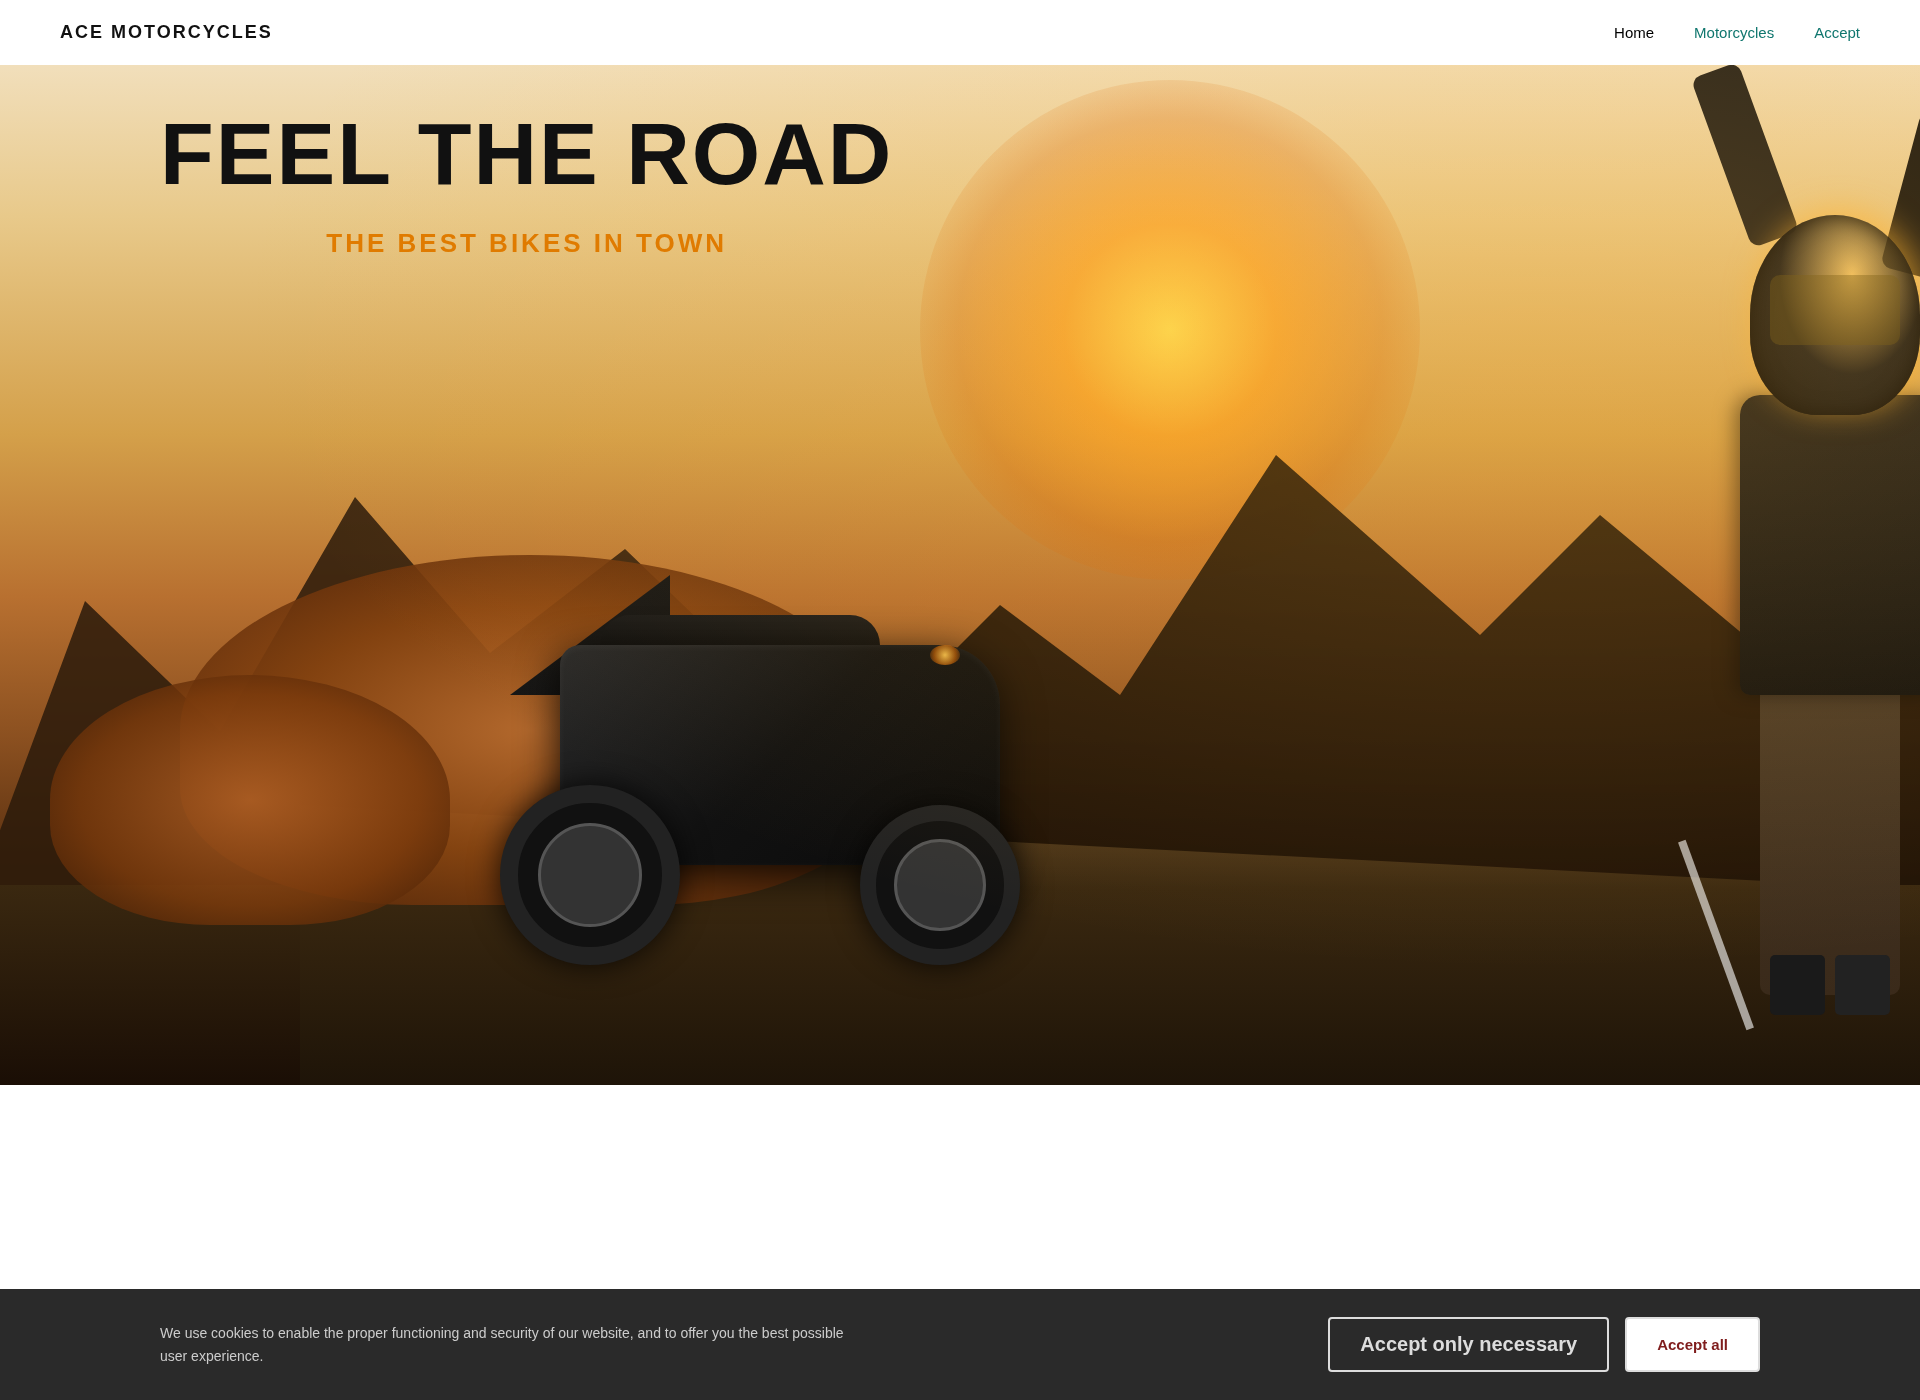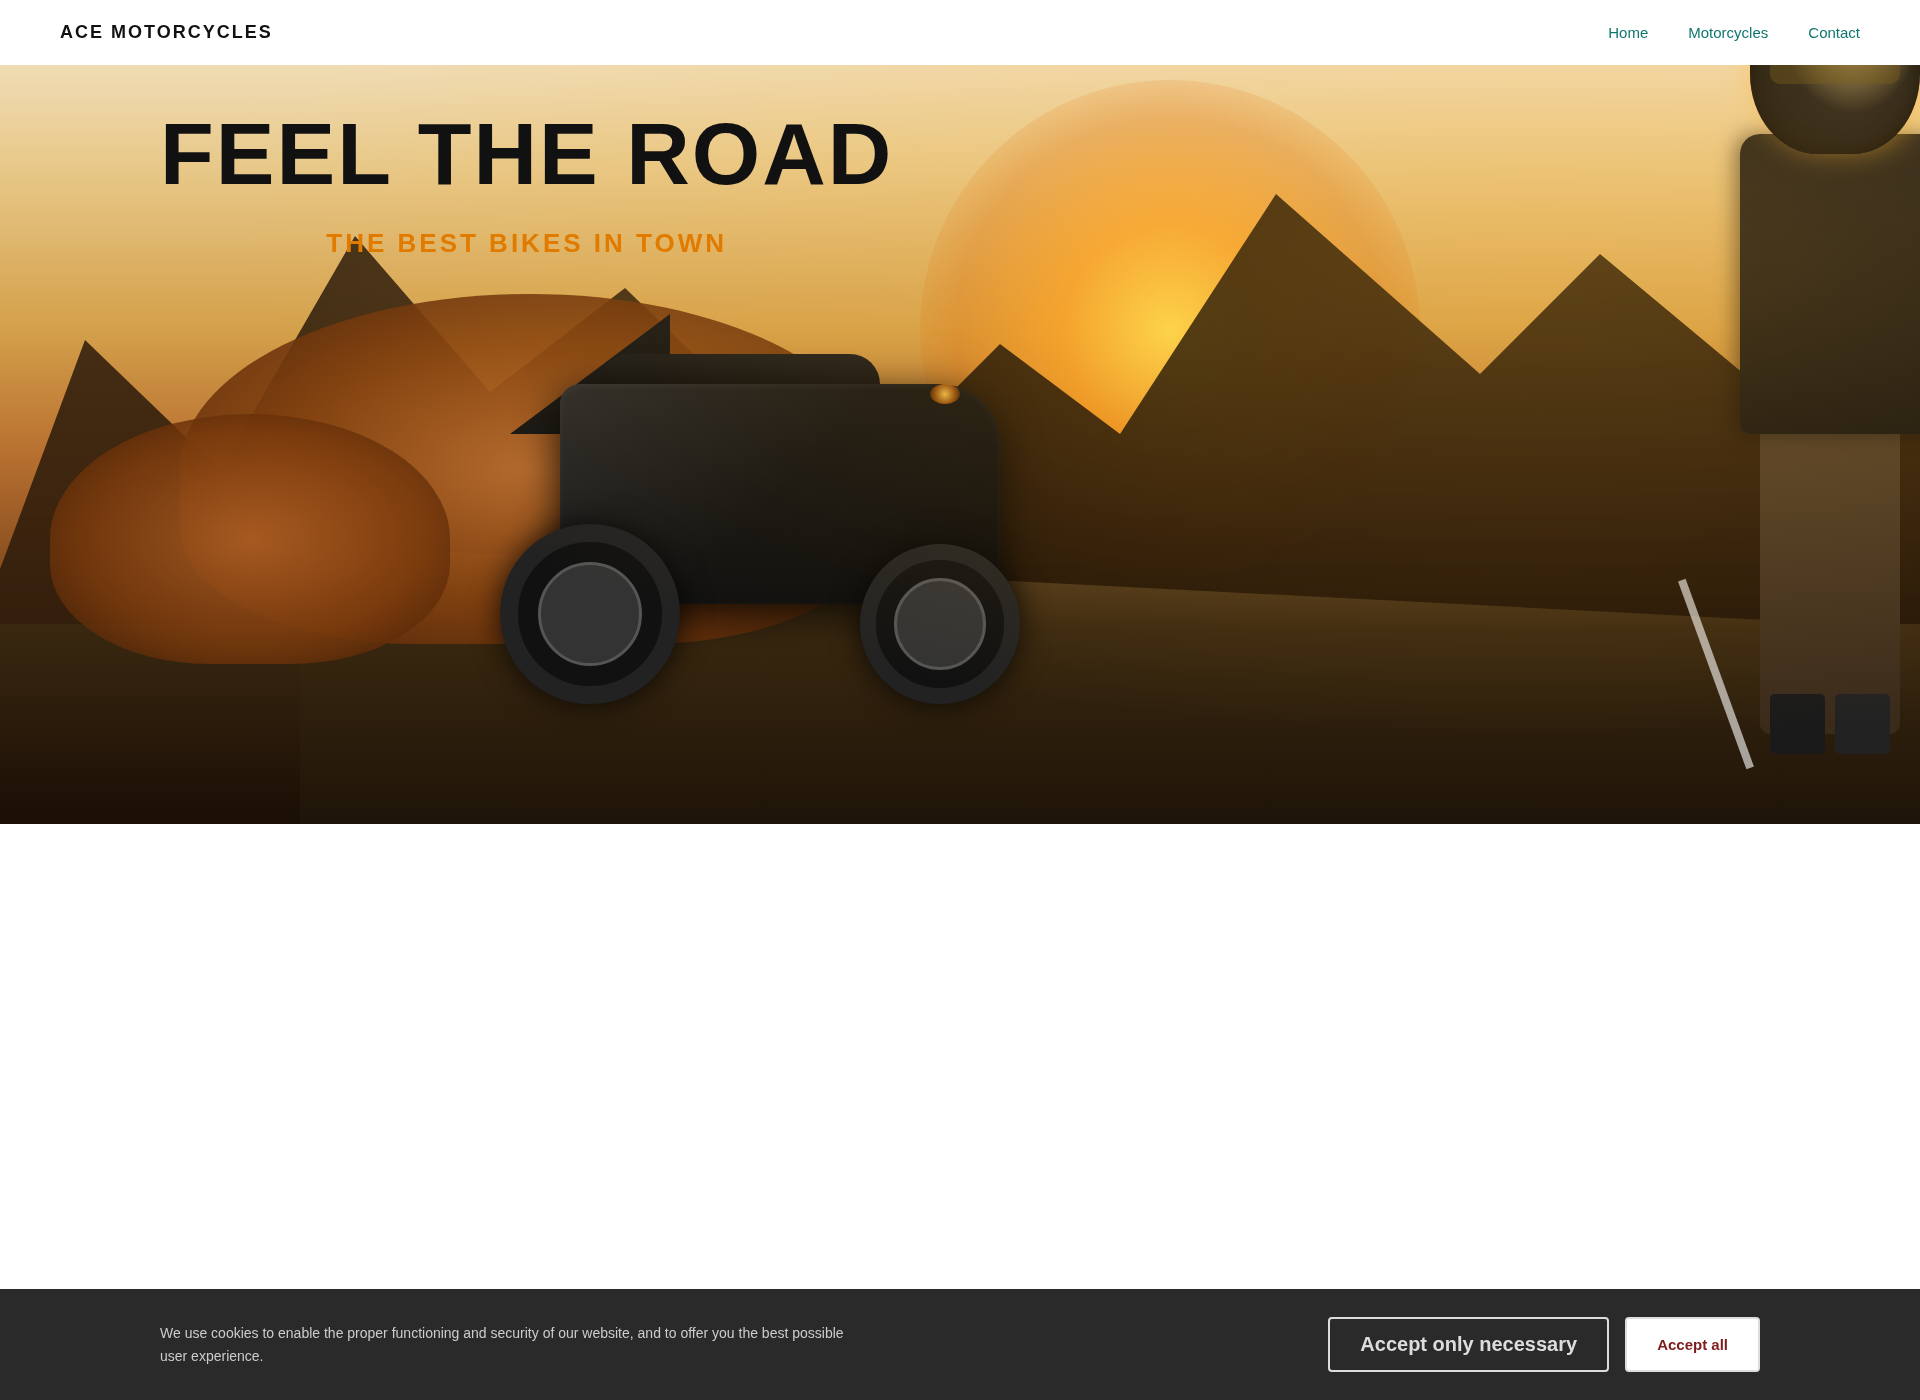--- a/index.html
+++ b/index.html
@@ -41,28 +41,28 @@
       list-style: none;
     }
 
     .nav-links li a {
       text-decoration: none;
       font-size: 15px;
       color: #0f766e;
     }
 
     .nav-links li a.active {
-      color: #0f766e;
+      color: #000000;
     }
 
     
     .hero {
       position: relative;
       width: 100%;
-      height: 824px;
+      height: 1085px;
       overflow: hidden;
       background: #fff;
     }
 
     
     .hero-bg {
       position: absolute;
       inset: 0;
       
       background: linear-gradient(
@@ -459,21 +459,21 @@
 <nav>
   <span class="nav-logo">ACE MOTORCYCLES</span>
   <ul class="nav-links">
     <li>
       <a href="#" class="active">Home</a>
     </li>
     <li>
       <a href="#">Motorcycles</a>
     </li>
     <li>
-      <a href="#">Contact</a>
+      <a href="#">Accept</a>
     </li>
   </ul>
 </nav>
 
 <section class="hero">
 
   <div class="hero-bg"></div>
   <div class="sun-glow"></div>
   <div class="mountain-right"></div>
   <div class="mountain-left"></div>

